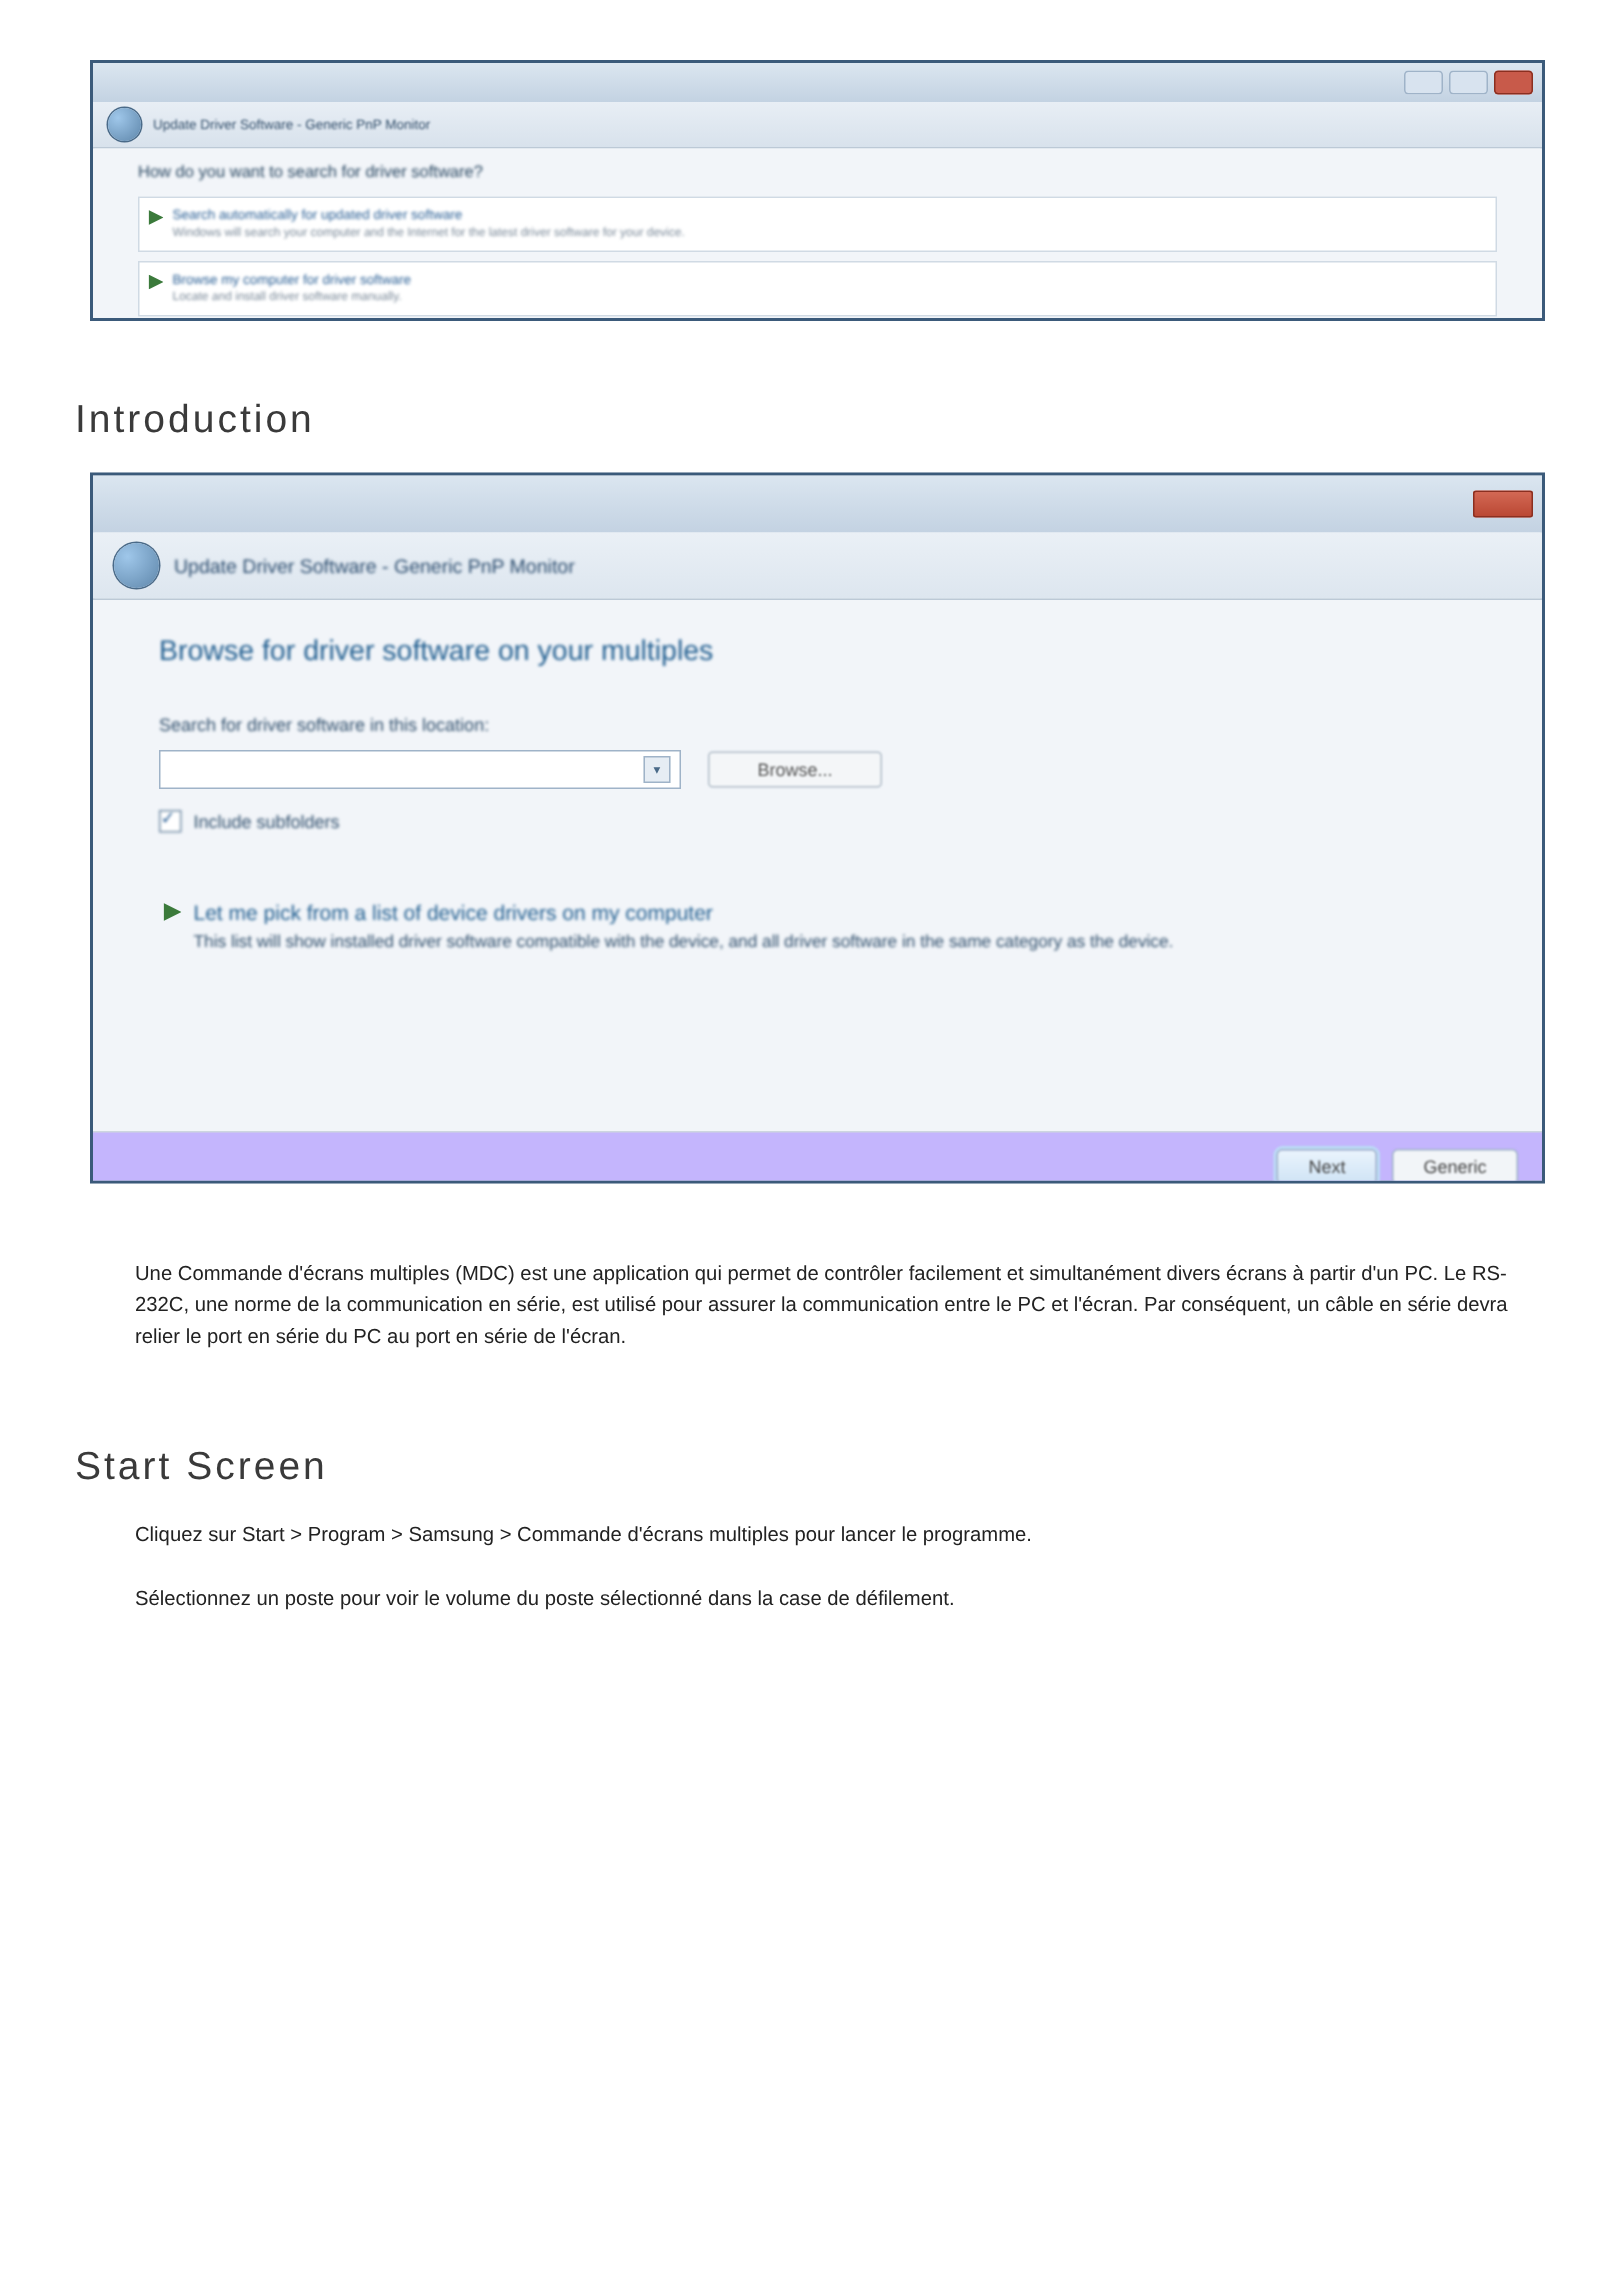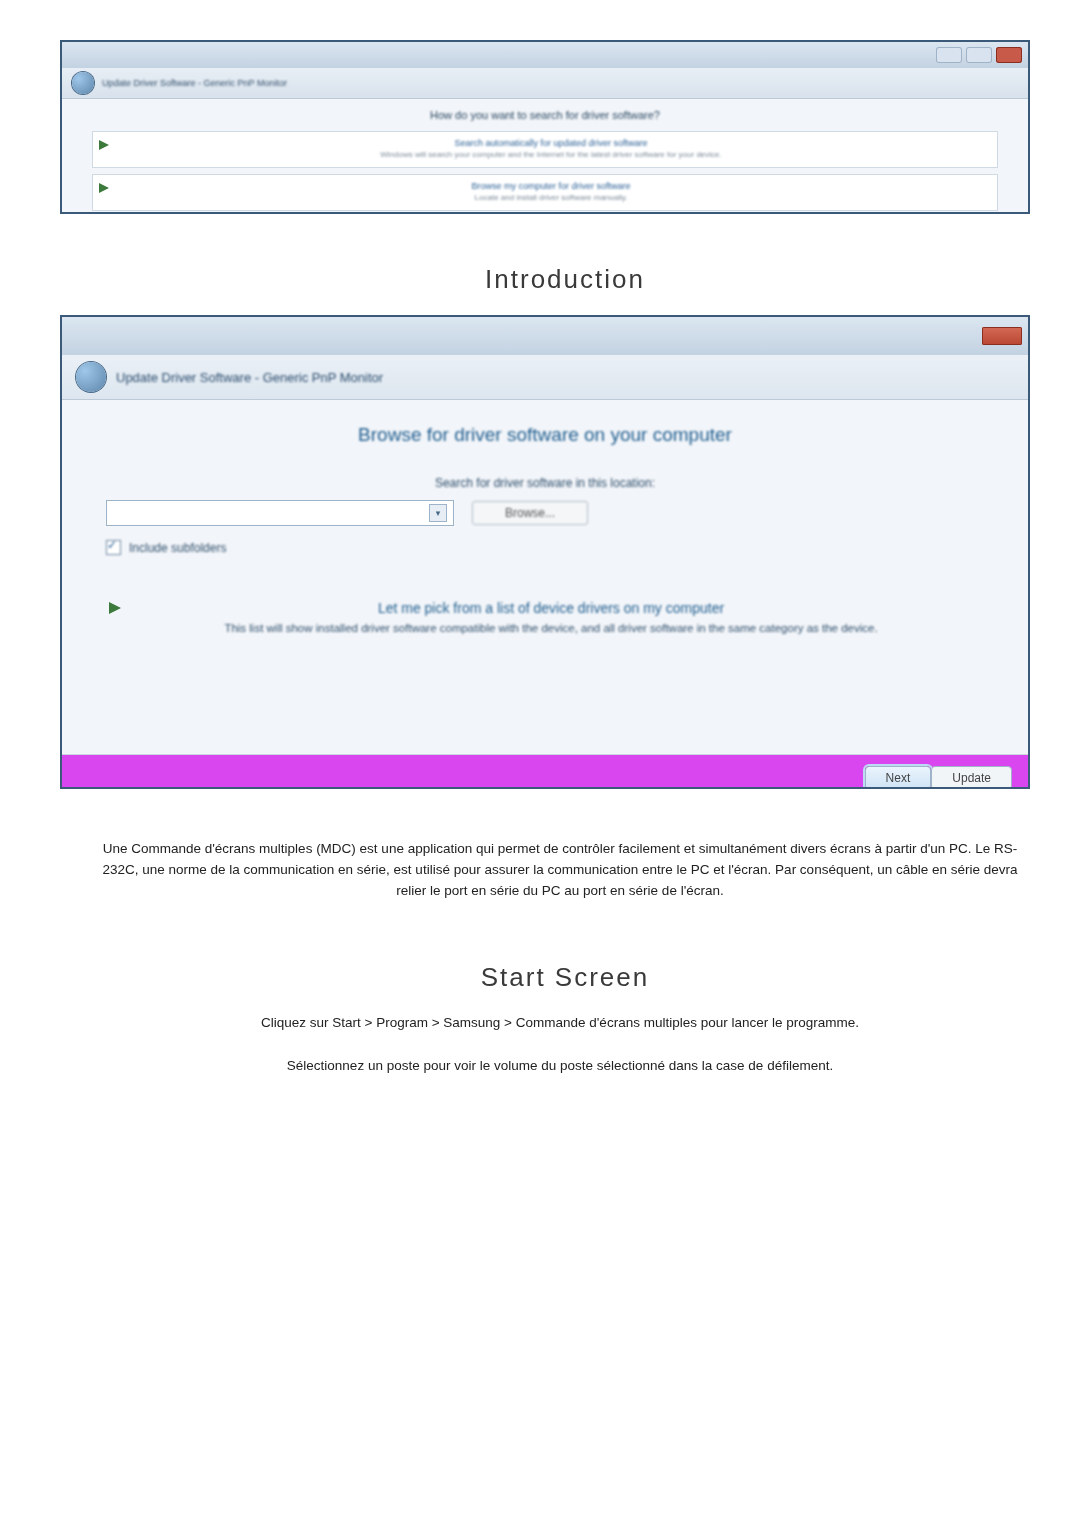--- a/index.html
+++ b/index.html
@@ -6,21 +6,20 @@
     margin: 0;
     padding: 0;
     background: #ffffff;
     font-family: Verdana, Arial, sans-serif;
     color: #333;
   }
   .page {
     width: 1080px;
     margin: 0 auto;
     padding: 40px 0 80px;
-    text-align: center;
   }
   .block {
     margin: 0 50px 50px 60px;
   }
   .screenshot {
     border: 2px solid #3b5a7a;
     background: #eef2f6;
     box-shadow: 0 0 0 1px #c9d4df inset;
     position: relative;
   }
@@ -154,22 +153,22 @@
   .ss2 .optbox {
     border:1px solid #fff0; padding:4px 10px 8px 22px; position:relative; margin-top:40px;
   }
   .ss2 .optbox::before{
     content:""; position:absolute; left:2px; top:6px; width:12px;height:12px;
     background:#3b7a3b; clip-path: polygon(0 0, 100% 50%, 0 100%);
   }
   .ss2 .optbox .t1 { font-size:14px; color:#1f5d8f; filter: blur(0.9px); margin-bottom:4px;}
   .ss2 .optbox .t2 { font-size:11.5px; color:#31506d; filter: blur(1.0px); line-height:1.5;}
   .ss2 .footer {
-    height:46px; background:#d946ef; border-top:1px solid #cdd6df;
-    display:flex; justify-content:flex-end; align-items:center; padding:0 16px;
+    height:46px; background:#c4b5fd; border-top:1px solid #cdd6df;
+    display:flex; justify-content:flex-end; align-items:center; gap:10px; padding:0 16px;
   }
   .ss2 .nextbtn, .ss2 .cancelbtn {
     font-size:12px; color:#444; border:1px solid #9fb3c8; padding:4px 20px; border-radius:4px;
     filter: blur(0.6px);
   }
   .ss2 .nextbtn { background:linear-gradient(#eaf4fd,#cfe3f5); box-shadow:0 0 0 2px #bcdcf6;}
   .ss2 .cancelbtn { background:#f2f5f8;}
 
   
   .para {
@@ -223,21 +222,21 @@
       <div class="titlebar">
         <div class="winbtns">
           <div class="winbtn close"></div>
         </div>
       </div>
       <div class="navrow">
         <div class="backbtn"></div>
         <div class="breadcrumb">Update Driver Software - Generic PnP Monitor</div>
       </div>
       <div class="body">
-        <div class="h1">Browse for driver software on your computer</div>
+        <div class="h1">Browse for driver software on your multiples</div>
 
         <div class="lbl">Search for driver software in this location:</div>
 
         <div class="pathrow">
           <div class="pathbox" title="">
             <div class="combo-arrow">▾</div>
           </div>
           <div class="browsebtn">Browse...</div>
         </div>
 
@@ -246,21 +245,21 @@
           <div class="chklbl">Include subfolders</div>
         </div>
 
         <div class="optbox">
           <div class="t1">Let me pick from a list of device drivers on my computer</div>
           <div class="t2">This list will show installed driver software compatible with the device, and all driver software in the same category as the device.</div>
         </div>
       </div>
       <div class="footer">
         <div class="nextbtn">Next</div>
-        <div class="cancelbtn">Update</div>
+        <div class="cancelbtn">Generic</div>
       </div>
     </div>
   </div>
 
   <div class="para first">Une Commande d'écrans multiples (MDC) est une application qui permet de contrôler facilement et simultanément divers écrans à partir d'un PC. Le RS-232C, une norme de la communication en série, est utilisé pour assurer la communication entre le PC et l'écran. Par conséquent, un câble en série devra relier le port en série du PC au port en série de l'écran.</div>
 
   <h2 class="section-heading" style="margin-top:60px;">Start Screen</h2>
 
   <div class="para">Cliquez sur Start &gt; Program &gt; Samsung &gt; Commande d'écrans multiples pour lancer le programme.</div>
   <div class="para" style="margin-top:22px;">Sélectionnez un poste pour voir le volume du poste sélectionné dans la case de défilement.</div>

